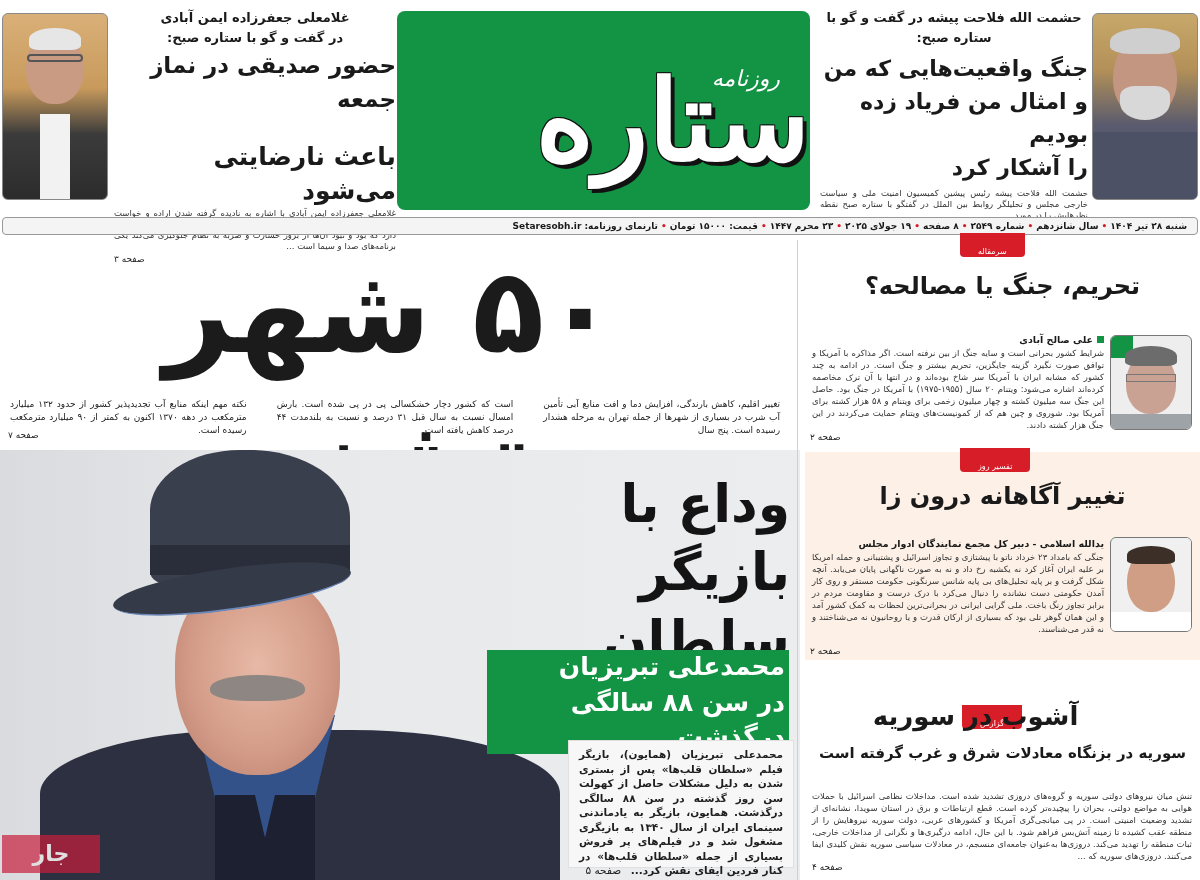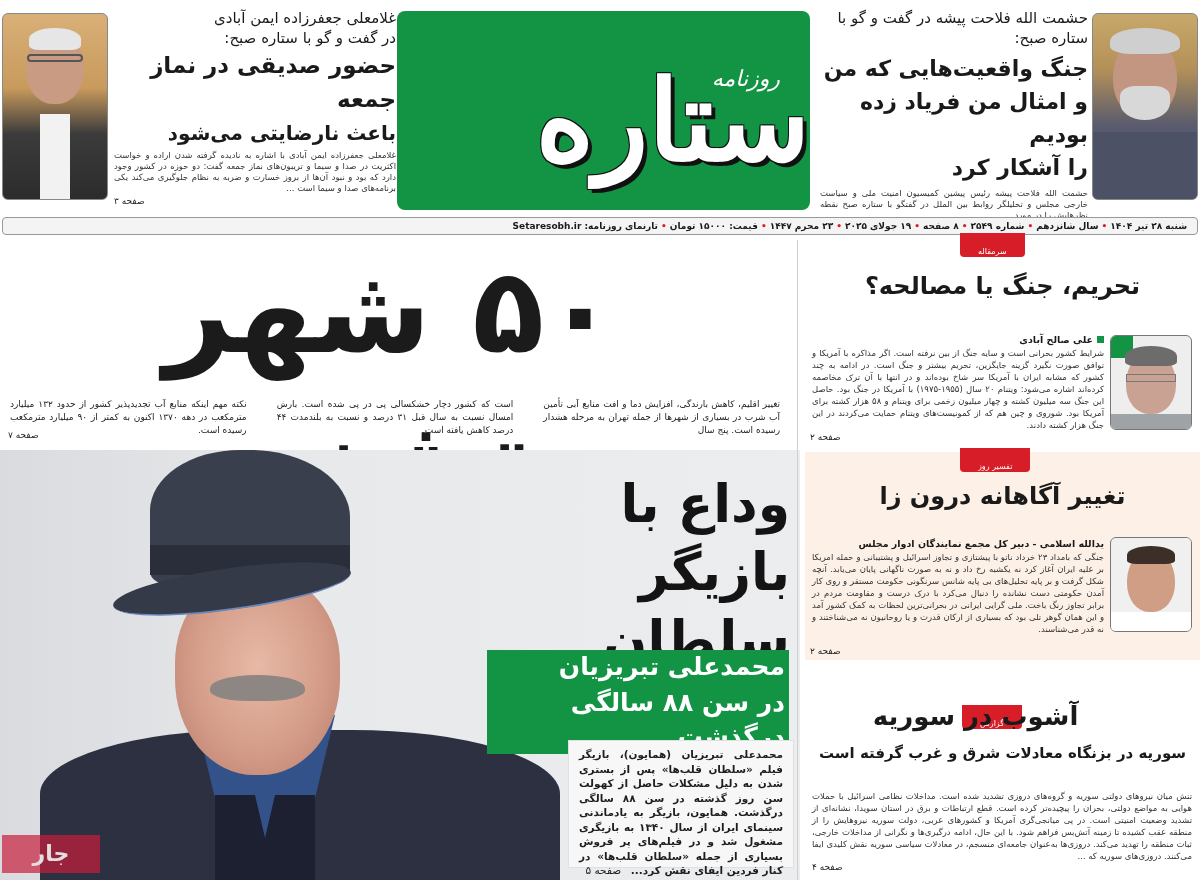--- a/index.html
+++ b/index.html
@@ -9,21 +9,21 @@
   .abs { position: absolute; }
 
   
   .photo-box { position: absolute; border: 1px solid #888; border-radius: 6px; overflow: hidden; }
   .face-left { left: 2px; top: 13px; width: 106px; height: 187px; background: linear-gradient(180deg,#d9b078 0%, #c89a5c 40%, #3b3b3b 65%, #2c2c2c 100%); }
   .face-right { left: 1092px; top: 13px; width: 106px; height: 187px; background: linear-gradient(180deg,#c8a86a 0%, #b39058 30%, #5a5b6e 60%, #4a4d60 100%); }
   .person { position: absolute; left: 50%; transform: translateX(-50%); }
   .head { border-radius: 50% 50% 46% 46%; }
 
   .story-tl { left: 114px; top: 8px; width: 282px; text-align: right; }
-  .kicker { font-size: 15px; font-weight: normal; line-height: 20px; }
+  .kicker { font-size: 13px; font-weight: bold; line-height: 20px; text-align: center; }
   .headline-m { font-size: 25px; font-weight: bold; line-height: 36px; font-family: "DejaVu Sans", sans-serif; }
   .body-sm { font-size: 8.5px; line-height: 11px; color: #333; text-align: justify; }
   .page-ref { font-size: 9px; color: #222; }
 
   .logo { left: 397px; top: 11px; width: 413px; height: 199px; background: #139444; border-radius: 8px; overflow: hidden; text-align: right; }
   .logo-sub { position: absolute; right: 30px; top: 55px; color: #fff; font-size: 22px; font-family: "DejaVu Serif", serif; font-style: italic; }
   .logo-main { position: absolute; left: 10px; top: 40px; color: #ffffff; font-size: 112px; font-weight: bold; font-family: "DejaVu Serif", serif; text-shadow: 4px 4px 0 #111, -1px -1px 0 #111, 1px -1px 0 #111, -1px 1px 0 #111; letter-spacing: -4px; line-height: 140px; }
 
   .story-tr { left: 820px; top: 8px; width: 268px; text-align: right; }
 
@@ -69,21 +69,21 @@
   <div class="person head" style="top:18px;width:58px;height:72px;background:#c99b82;"></div>
   <div class="person" style="top:14px;width:52px;height:22px;background:#e6e6e6;border-radius:50% 50% 20% 20%;"></div>
   <div class="person" style="top:40px;width:56px;height:8px;border:2px solid #555;border-radius:4px;"></div>
   <div class="person" style="top:100px;width:30px;height:90px;background:#f2f2f2;"></div>
 </div>
 
 <div class="abs story-tl">
   <div class="kicker">غلامعلی جعفرزاده ایمن آبادی</div>
   <div class="kicker">در گفت و گو با ستاره صبح:</div>
   <div class="headline-m" style="font-size:23px;line-height:34px;">حضور صدیقی در نماز جمعه</div>
-  <div class="headline-m" style="font-size:20px;line-height:34px;">باعث نارضایتی می‌شود</div>
+  <div class="headline-m" style="font-size:25px;line-height:34px;margin-top:24px;">باعث نارضایتی می‌شود</div>
   <div class="body-sm" style="">غلامعلی جعفرزاده ایمن آبادی با اشاره به نادیده گرفته شدن اراده و خواست اکثریت در صدا و سیما و تریبون‌های نماز جمعه گفت: دو حوزه در کشور وجود دارد که بود و نبود آن‌ها از بروز خسارت و ضربه به نظام جلوگیری می‌کند یکی برنامه‌های صدا و سیما است ...</div>
   <div class="page-ref" style="margin-top:2px;text-align:left;">صفحه ۳</div>
 </div>
 
 <div class="abs logo">
   <div class="logo-sub">روزنامه</div>
   <div class="logo-main">ستاره صبح</div>
 </div>
 
 <div class="abs story-tr">

